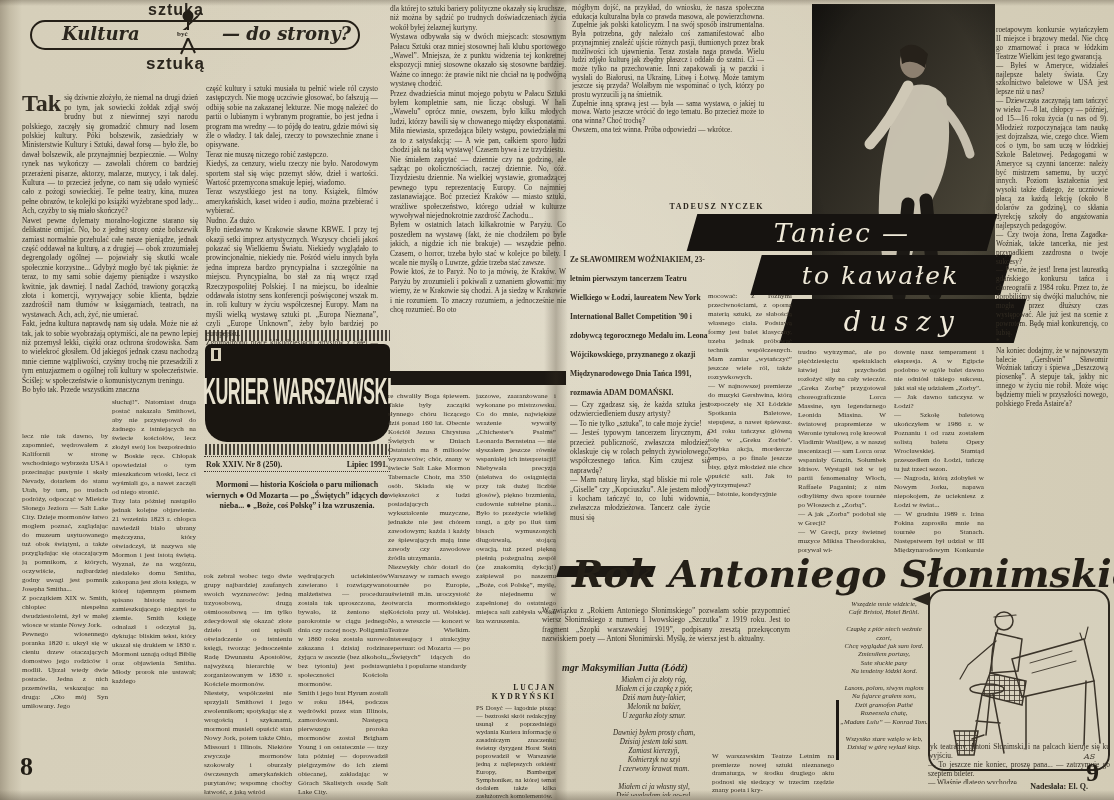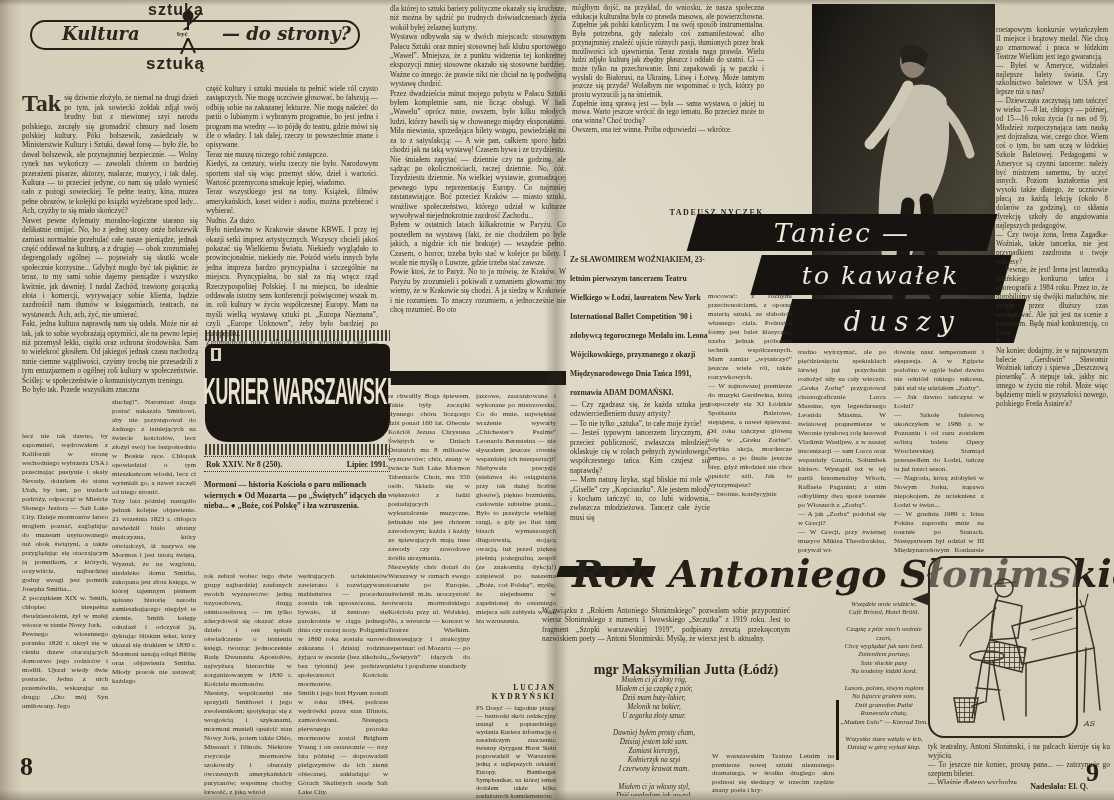--- a/index.html
+++ b/index.html
@@ -33,38 +33,38 @@
            background:repeating-linear-gradient(90deg,#241f17 0 2px, rgba(0,0,0,0) 2px 4px); opacity:.8; }
   .k-notch { position:absolute; left:211px; top:348px; width:10px; height:13px; background:#d8d1bc; }
   .k-notch:after { content:""; position:absolute; left:3px; top:2px; width:4px; height:9px; background:#191510; }
   .k-issue { position:absolute; left:204px; top:456px; width:186px; height:16px;
              border-top:1px dotted #3a332a; border-bottom:1px dotted #3a332a;
              font-size:8px; font-weight:bold; padding-top:3px; }
   .tbar { position:absolute; background:#161310; transform:skewX(-16deg); display:flex;
           align-items:center; justify-content:center; }
   .tbar span { transform:skewX(16deg); color:#efe9d8; font-family:"DejaVu Serif", serif;
                font-style:italic; white-space:nowrap; }
-  .bubble { position:absolute; left:928px; top:556px; width:150px; height:182px;
+  .bubble { position:absolute; left:928px; top:589px; width:182px; height:182px;
             border:2px solid #2b261e; border-radius:16px; background:rgba(222,216,200,.35); }
   .bubble-tail { position:absolute; left:912px; top:592px; width:0; height:0;
                  border-top:7px solid rgba(0,0,0,0); border-bottom:7px solid rgba(0,0,0,0);
                  border-right:18px solid #2b261e; }
   .poem { font-style:italic; font-size:7.2px; line-height:8.9px; text-align:center; }
   .pgnum { position:absolute; font-size:26px; font-weight:bold; color:#221d15; }
   .vrule { position:absolute; width:3px; background:#1c1813; }
   .gutter { position:absolute; left:544px; top:0; width:24px; height:800px;
             background:linear-gradient(90deg, rgba(0,0,0,0), rgba(60,50,35,.28) 50%, rgba(0,0,0,0)); }
   .edge-b { position:absolute; left:0; bottom:0; width:1114px; height:10px;
             background:linear-gradient(rgba(0,0,0,0), rgba(70,60,45,.35)); }
   .edge-t { position:absolute; left:0; top:0; width:1114px; height:6px;
             background:linear-gradient(rgba(70,60,45,.30), rgba(0,0,0,0)); }
   .dosc-title { float:left; font-family:"Liberation Sans", sans-serif; font-weight:bold;
                 font-size:27px; line-height:24px; letter-spacing:-1px; transform-origin:left top; transform:scaleY(1.25); padding-right:5px; }
   .dosc-caps { font-size:8.5px; font-weight:bold; letter-spacing:3px; line-height:11px; }
-  .summary { font-size:8px; line-height:10.5px; font-weight:bold; text-align:left; }
+  .summary { font-size:8px; line-height:10.5px; font-weight:bold; text-align:center; }
   .ps { font-size:6.6px; line-height:8px; text-align:justify; white-space:pre-line; overflow:hidden; }
 </style>
 </head>
 <body>
 
 <div id="spread">
 
   <div class="abs" style="left:0;top:0;width:400px;height:80px;">
     <div class="abs b" style="left:148px;top:1px;font-size:16px;letter-spacing:1px;font-family:'Liberation Sans',sans-serif;">sztuka</div>
     <div class="hd-pill"></div>
@@ -136,21 +136,21 @@
   </div>
 
   <div class="pgnum" style="left:20px;top:752px;">8</div>
 
   <div class="gutter"></div>
 
   <div class="abs" style="left:572px;top:4px;width:192px;height:212px;">
     <div class="col" style="position:static;display:block;width:192px;height:196px;font-size:7.2px;line-height:8.7px;">mógłbym dojść, na przykład, do wniosku, że nasza społeczna edukacja kulturalna była co prawda masowa, ale powierzchowna. Zupełnie jak polski katolicyzm. I na swój sposób instrumentalna. Była potrzebna, gdy należało coś zamanifestować albo przynajmniej znaleźć ujście różnych pasji, tłumionych przez brak możliwości ich ujawnienia. Teraz została naga prawda. Wielu ludzi zdjęło kulturę jak zbędny płaszcz i oddało do szatni. Ci — może tylko na przechowanie. Inni zapakowali ją w paczki i wysłali do Białorusi, na Ukrainę, Litwę i Łotwę. Może tamtym jeszcze się przyda? Wolałbym nie wspominać o tych, którzy po prostu wyrzucili ją na śmietnik.
 Zupełnie inną sprawą jest — była — sama wystawa, o jakiej tu mowa. Warto jeszcze wrócić do tego tematu. Bo przecież może to ona winna? Choć trochę?
 Owszem, ona też winna. Próba odpowiedzi — wkrótce.</div>
-    <div class="byline" style="text-align:right;margin-top:8px;">TADEUSZ NYCZEK</div>
+    <div class="byline" style="text-align:right;margin-top:2px;">TADEUSZ NYCZEK</div>
   </div>
 
   <svg class="abs" style="left:812px;top:4px;" width="183" height="306" viewBox="0 0 183 306">
     <defs>
       <linearGradient id="phg" x1="0" y1="0" x2="1" y2="1">
         <stop offset="0" stop-color="#191713"></stop>
           <stop offset=".55" stop-color="#3a362c"></stop>
           <stop offset="1" stop-color="#555040"></stop>
       </linearGradient>
       <radialGradient id="pvg" cx=".5" cy=".45" r=".8">
@@ -201,21 +201,21 @@
 — Dziewczęta zaczynają tam tańczyć w wieku 7—8 lat, chłopcy — później, od 15—16 roku życia (u nas od 9). Młodzież rozpoczynająca tam naukę jest dojrzalsza, wie, czego chce. Wiem coś o tym, bo sam uczę w łódzkiej Szkole Baletowej. Pedagogami w Ameryce są czynni tancerze: należy być mistrzem samemu, by uczyć innych. Poziom kształcenia jest wysoki także dlatego, że uczniowie płacą za każdą lekcję (około 8 dolarów za godzinę), co skłania dyrekcję szkoły do angażowania najlepszych pedagogów.
 — Czy twoja żona, Irena Zagadka-Woźniak, także tancerka, nie jest przypadkiem zazdrosna o twoje sukcesy?
 — Pewnie, że jest! Irena jest laureatką gdańskiego konkursu tańca i choreografii z 1984 roku. Przez to, że dorobiliśmy się dwójki maluchów, nie mogła przez dłuższy czas występować. Ale już jest na scenie z powrotem. Będę miał konkurencję, co lubię.
 *
 Na koniec dodajmy, że w najnowszym balecie „Gershwin” Sławomir Woźniak tańczy i śpiewa „Deszczową piosenkę”. A stepuje tak, jakby nic innego w życiu nie robił. Może więc będziemy mieli w przyszłości nowego, polskiego Freda Astaire'a?</div>
 
   <div class="blackbar" style="left:558px;top:566px;width:96px;height:11px;transform:skewX(-18deg);"></div>
   <div class="abs script" style="left:572px;top:552px;width:540px;font-size:38px;line-height:44px;white-space:nowrap;color:#241f17;">Rok Antoniego Słonimskiego</div>
 
   <div class="col" style="left:542px;top:606px;width:248px;height:56px;">W związku z „Rokiem Antoniego Słonimskiego” pozwalam sobie przypomnieć wiersz Słonimskiego z numeru 1 lwowskiego „Szczutka” z 1919 roku. Jest to fragment „Szopki warszawskiej 1919”, podpisany zresztą przekręconym nazwiskiem poety — Antoni Słonimirski. Myślę, że wiersz jest b. aktualny.</div>
-  <div class="abs b" style="left:562px;top:662px;width:248px;font-size:14px;text-align:center;">mgr Maksymilian Jutta (Łódź)</div>
+  <div class="abs b" style="left:562px;top:662px;width:248px;font-size:10px;text-align:left;font-style:italic;">mgr Maksymilian Jutta (Łódź)</div>
   <div class="col poem" style="left:586px;top:676px;width:136px;height:120px;">Miałem ci ja złoty róg,
 Miałem ci ja czapkę z piór,
 Dziś mam buty-lakier,
 Melonik na bakier,
 U zegarka złoty sznur.
 
 Dawniej byłem prosty cham,
 Dzisiaj jestem taki sam.
 Zamiast kierezyji,
 Kołnierzyk na szyi

